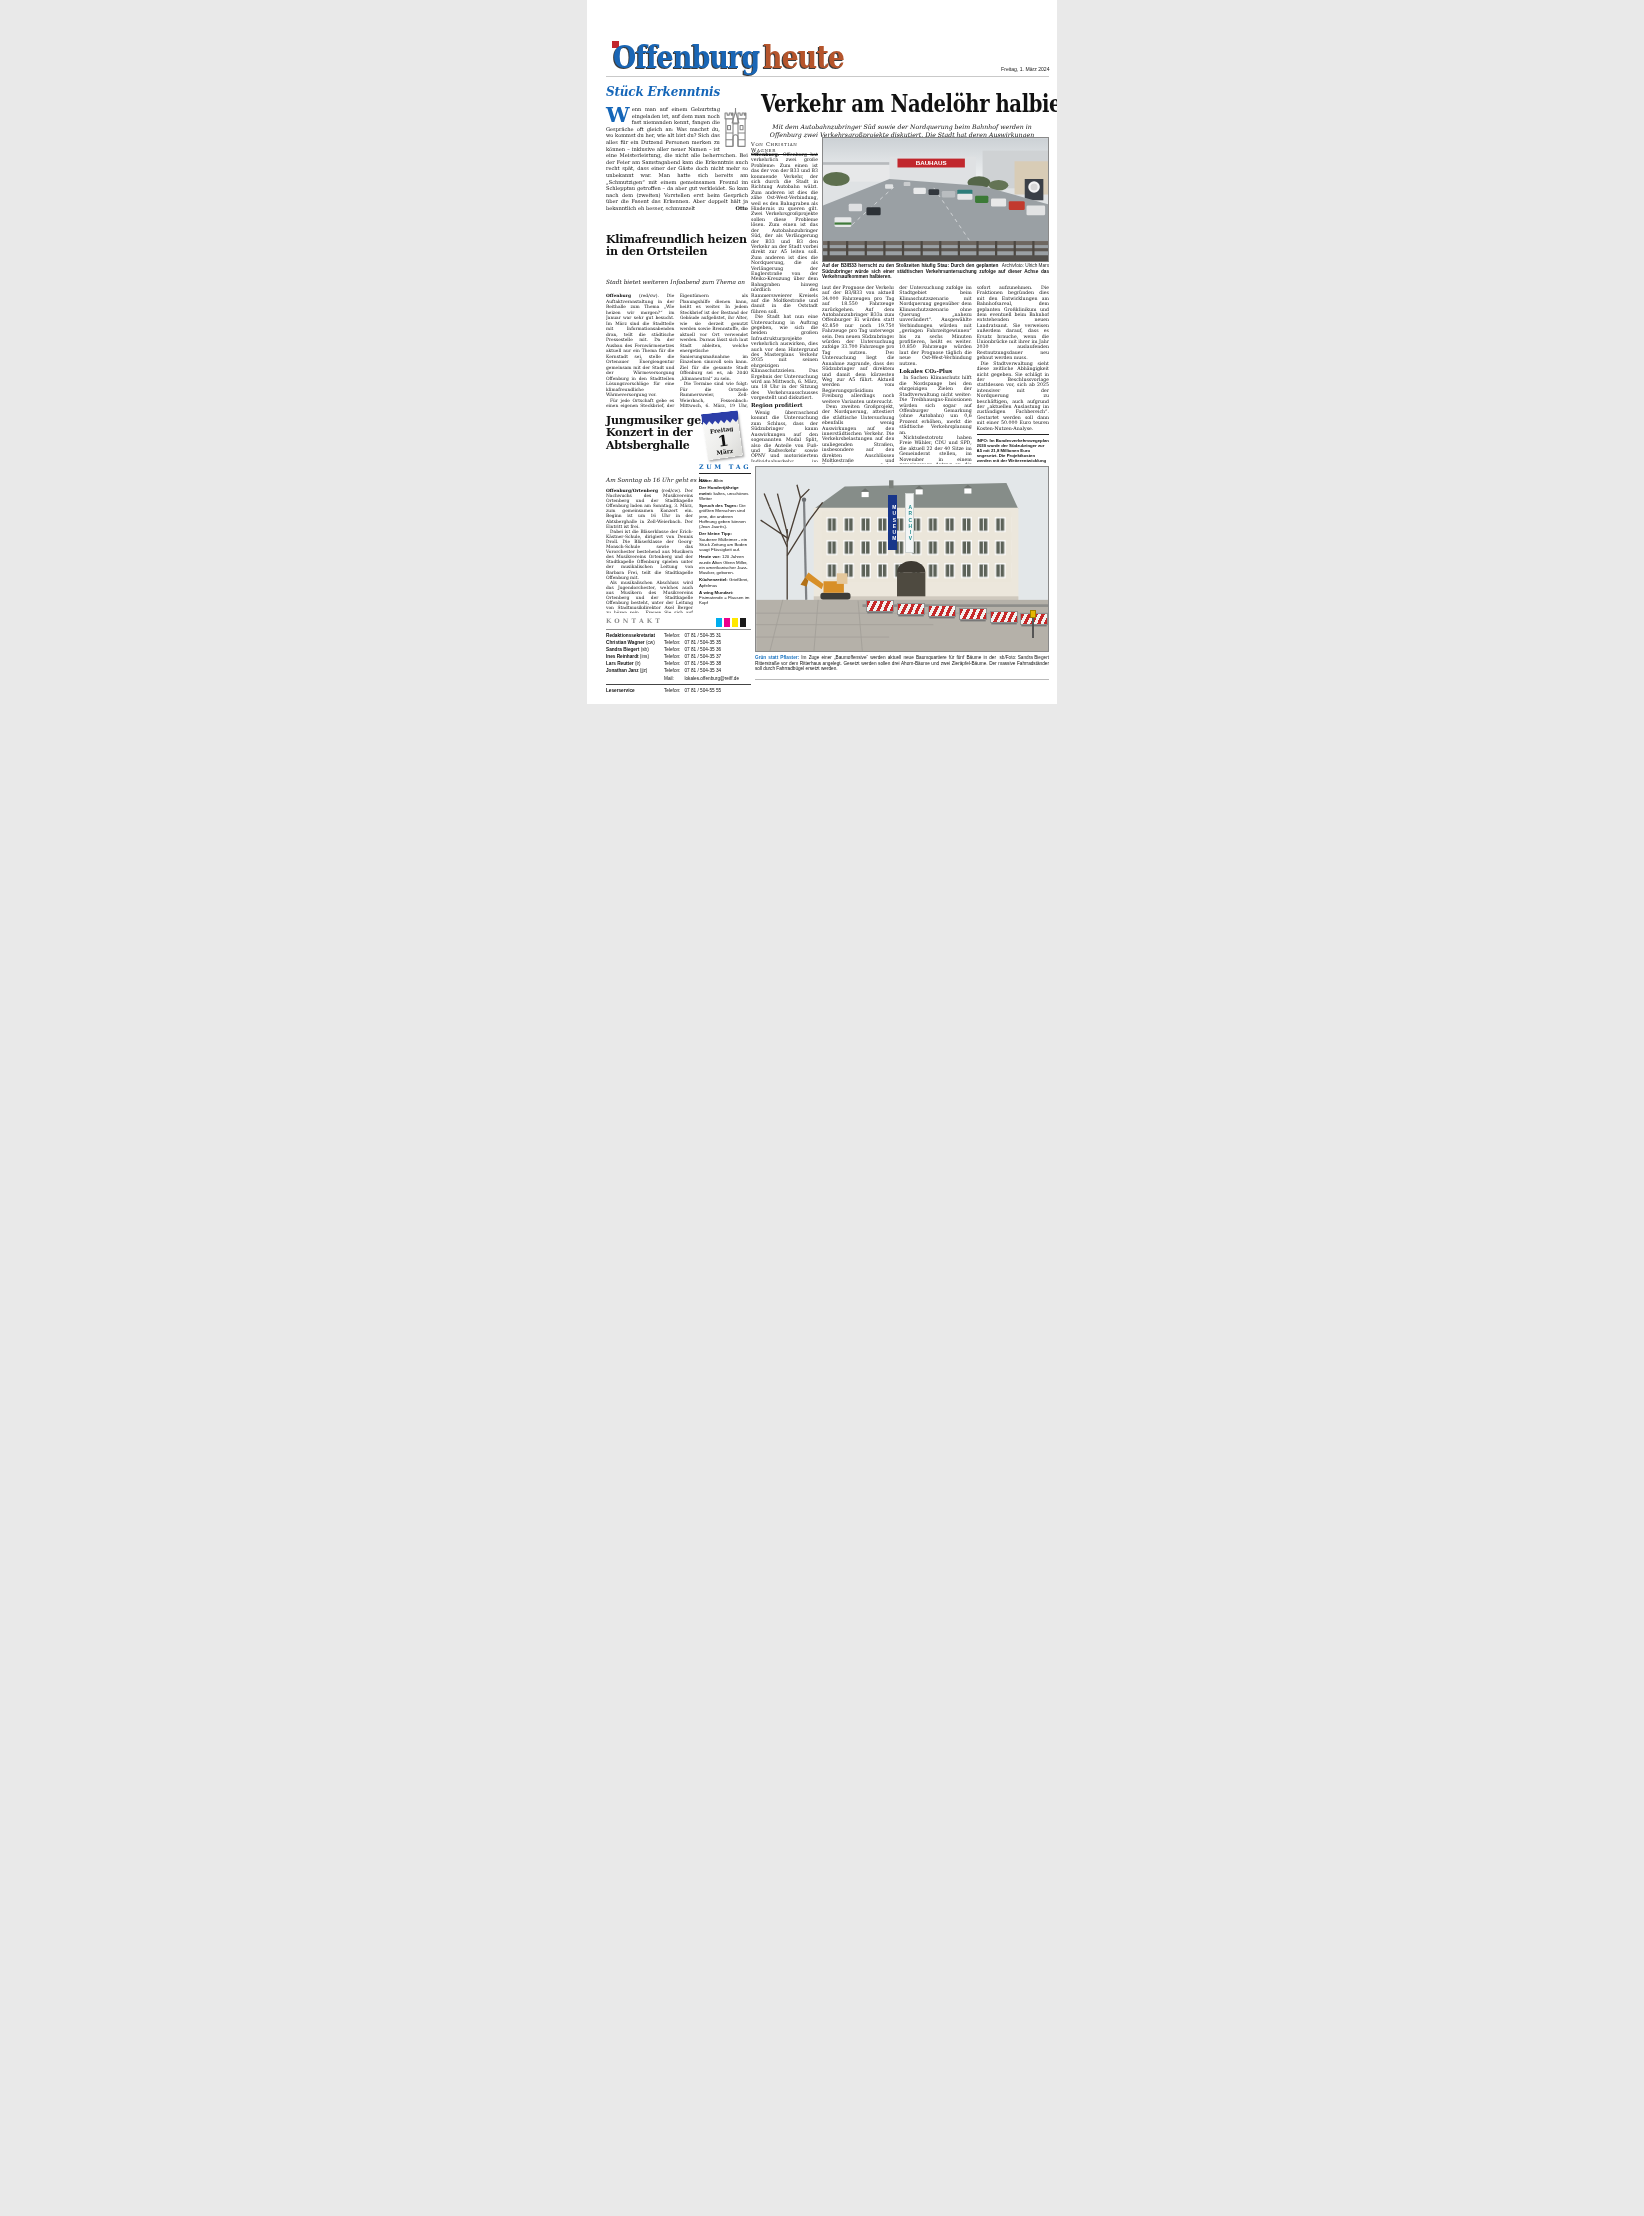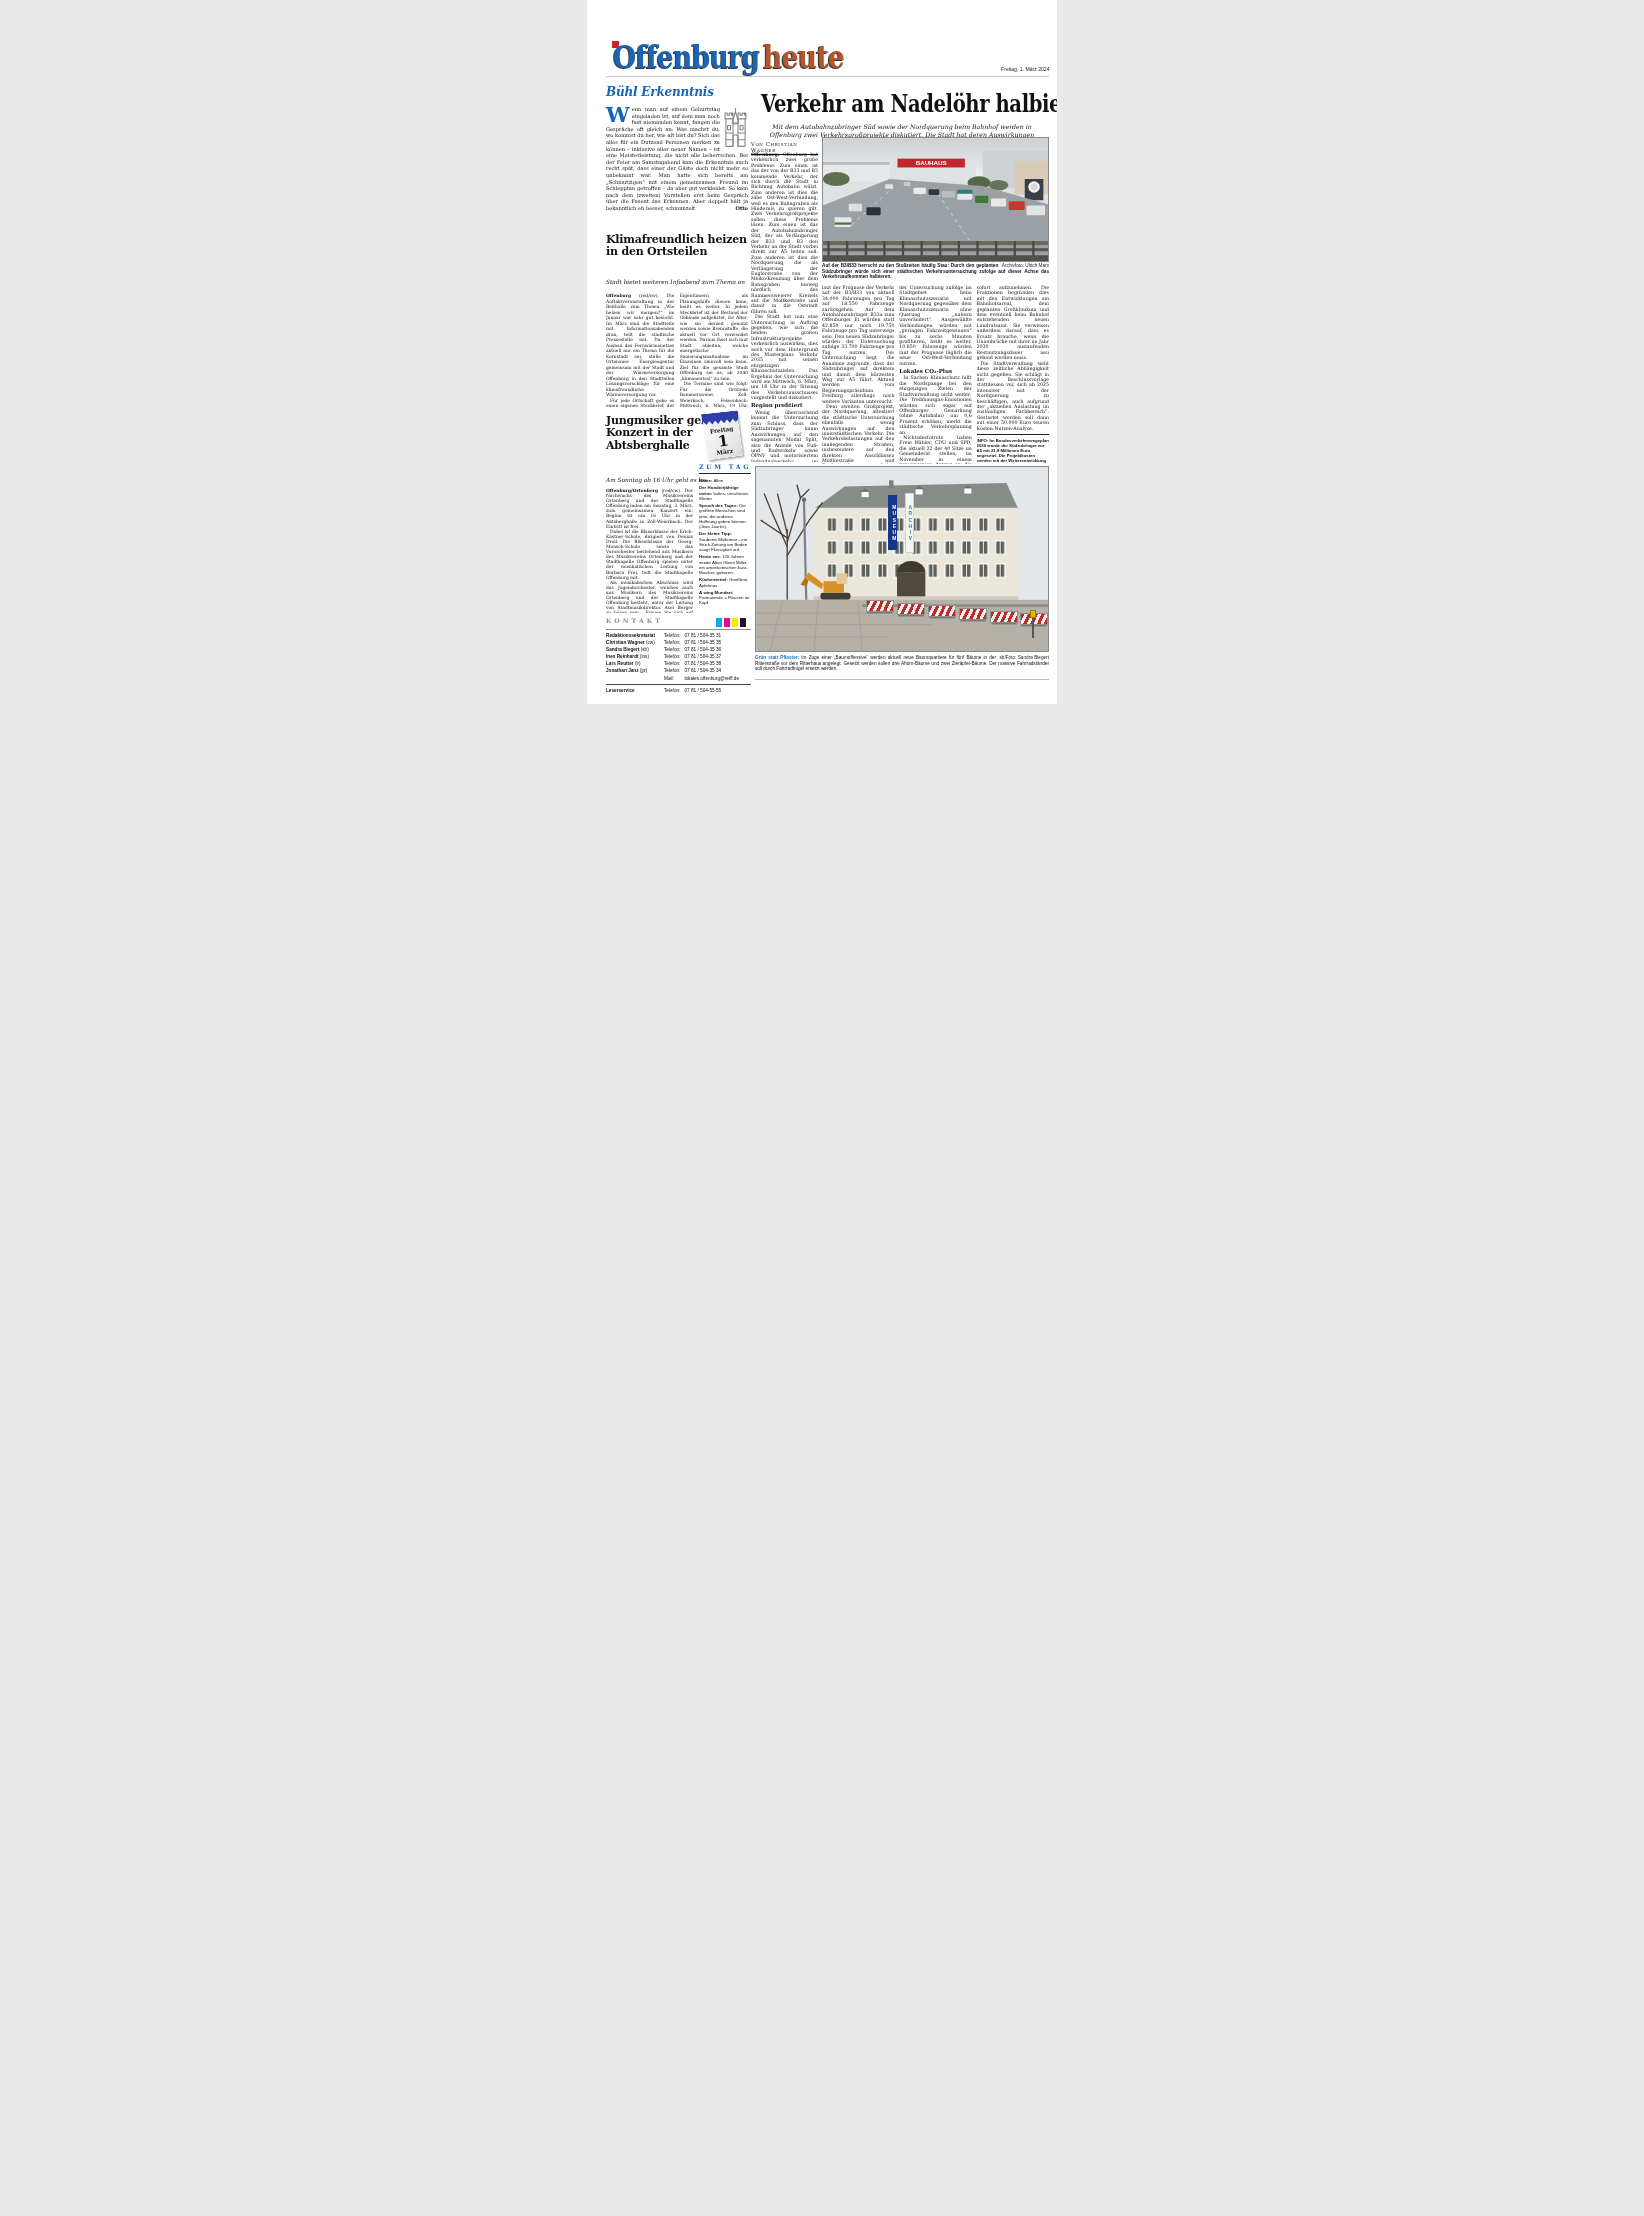--- a/index.html
+++ b/index.html
@@ -126,21 +126,21 @@
 
 <div id="page" data-name="newspaper-page">
 
   <div class="corner-mark" data-name="red-corner-mark"></div>
   <div class="masthead" data-name="masthead">
     <span class="mh-blue" data-name="masthead-title-blue">Offenburg</span><span class="mh-orange" data-name="masthead-title-orange">heute</span>
   </div>
   <div class="edition-date" data-name="edition-date">Freitag, 1. März 2024</div>
   <div class="masthead-rule" data-name="masthead-rule"></div>
 
-  <div class="glosse-title" data-name="glosse-title">Bühl Erkenntnis</div>
+  <div class="glosse-title" data-name="glosse-title">Stück Erkenntnis</div>
   <div class="glosse-body" data-name="glosse-body">
     <span class="castle-wrap" data-name="castle-coat-of-arms-icon">
       <svg viewBox="0 0 60 100" width="25" height="42">
         <g fill="none" stroke="#858585" stroke-width="2.6" stroke-linejoin="round">
           <path d="M5 14 h5 v5 h5 v-5 h5 v5 h2 v-5 h2 v14 h-19 z"></path>
           <path d="M36 14 h5 v5 h5 v-5 h5 v5 h2 v-5 h2 v14 h-19 z"></path>
           <path d="M7 28 v66 h17 v-66"></path>
           <path d="M36 28 v66 h17 v-66"></path>
           <path d="M24 40 h12"></path>
           <path d="M30 10 l8 28 h-16 z"></path>

